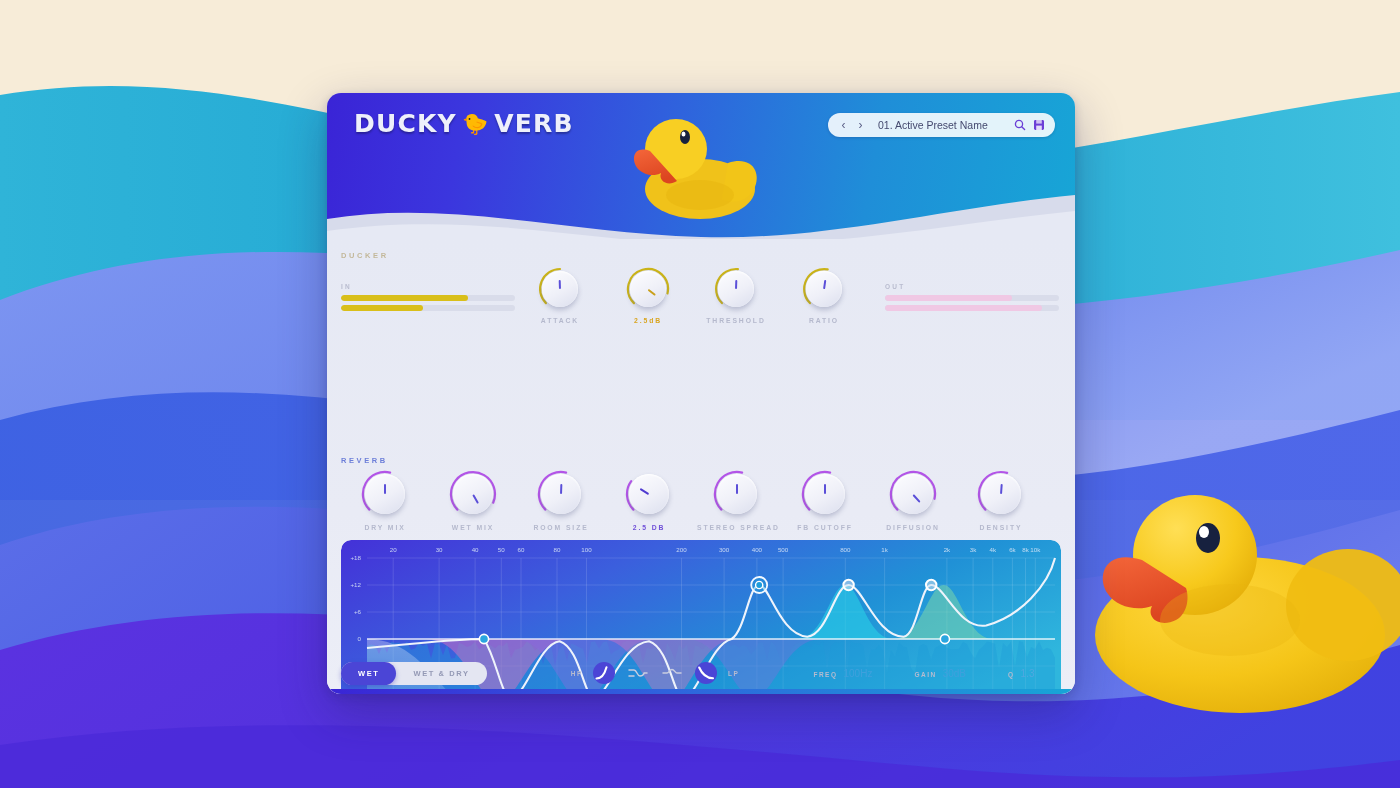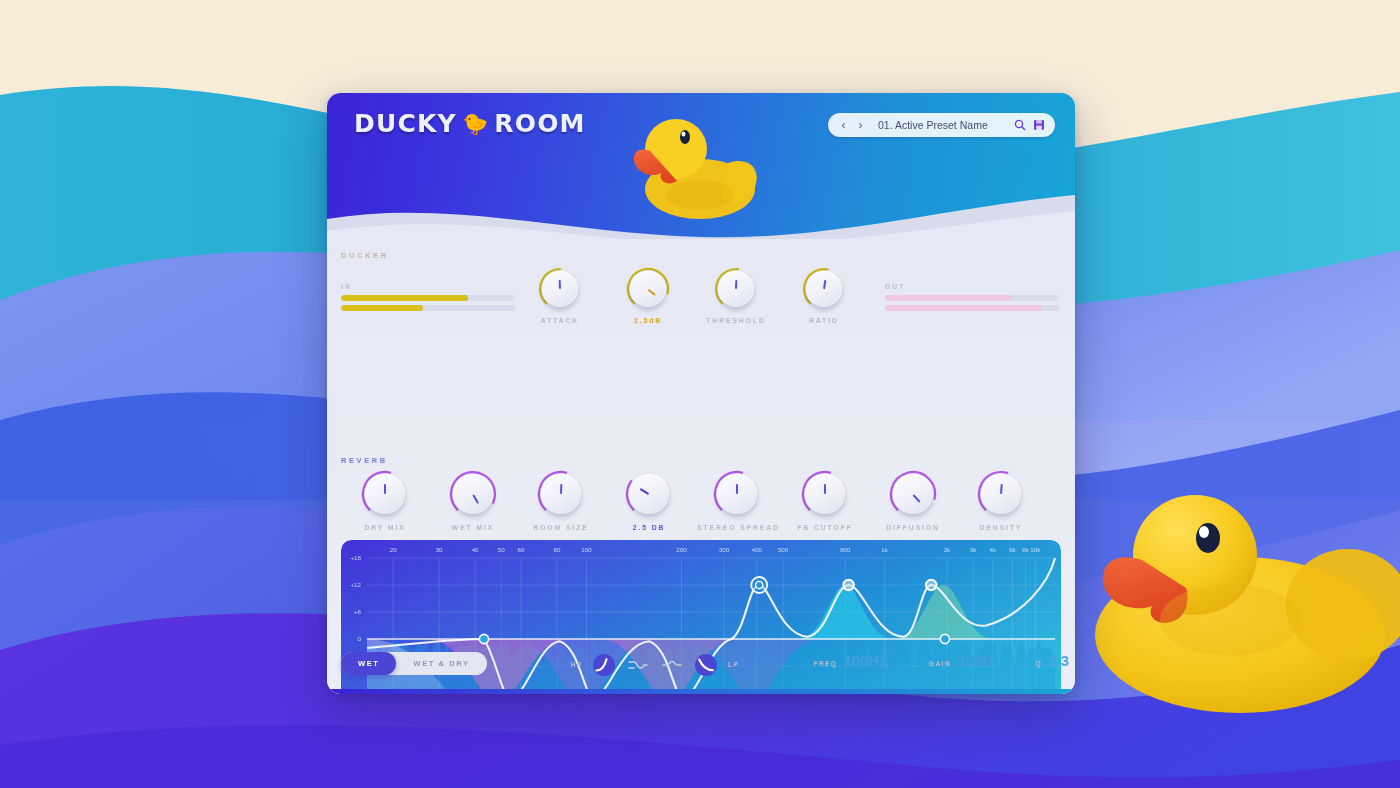--- a/index.html
+++ b/index.html
@@ -102,42 +102,42 @@
   
   .eq {
     position: absolute; left: 14px; top: 301px;
     width: 720px; height: 198px;
     border-radius: 10px; overflow: hidden;
   }
 
   
   .bottombar {
     position: absolute; left: 0; bottom: 0; width: 830px; height: 42px;
-    display: flex; align-items: flex-start;
+    display: flex; align-items: center;
   }
   .pill-group {
     display: flex; align-items: center; margin-left: 14px;
     background: #e4e6f2; border-radius: 12px; height: 23px;
   }
   .pill {
     height: 23px; border-radius: 12px; display: flex; align-items: center;
     justify-content: center; padding: 0 17px;
     font-size: 7.5px; letter-spacing: 1.6px; font-weight: bold;
     cursor: pointer;
   }
   .pill.active { background: #4b45d6; color: #fff; box-shadow: 0 2px 5px rgba(60,55,190,0.4); }
   .pill.inactive { color: #9499b5; }
 
   .filtergroup { display: flex; align-items: center; gap: 9px; margin-left: 84px; }
   .ftag { font-size: 6.5px; letter-spacing: 1.6px; color: #b7bbcf; font-weight: bold; }
   .fbtn { width: 25px; height: 25px; display:flex; align-items:center; justify-content:center; cursor: pointer; }
 
   .readout { display: flex; align-items: baseline; gap: 6px; }
   .readout .rl { font-size: 6.5px; letter-spacing: 1.5px; color: #b7bbcf; font-weight: bold; }
-  .readout .rv { font-size: 15px; color: #3fa0dd; font-weight: bold; }
+  .readout .rv { font-size: 10px; color: #3fa0dd; font-weight: normal; }
   .readout .rv.q { color: #4fa8e0; }
 
   .accentline {
     position: absolute; left: 0; bottom: 0; width: 748px; height: 5px;
     background: linear-gradient(90deg,#3a24d6 0%, #2f63dd 45%, #17a6d6 100%);
   }
 </style>
 </head>
 <body>
 
@@ -202,21 +202,21 @@
   </g>
 </svg>
 
 <div class="plugin">
 
   <div class="header">
 
     <div class="logo">
       <span>DUCKY</span>
       <span class="duckglyph">🐤</span>
-      <span>ROOM</span>
+      <span>VERB</span>
     </div>
 
     <div class="presetbar">
       <div class="nav">‹</div>
       <div class="nav">›</div>
       <div class="pname">01. Active Preset Name</div>
       <div class="ico">
         <svg width="12" height="12" viewBox="0 0 12 12">
             <circle cx="5" cy="5" r="3.6" fill="none" stroke="#6b3fd6" stroke-width="1.3"></circle>
             <line x1="7.7" y1="7.7" x2="10.6" y2="10.6" stroke="#6b3fd6" stroke-width="1.4" stroke-linecap="round"></line>

